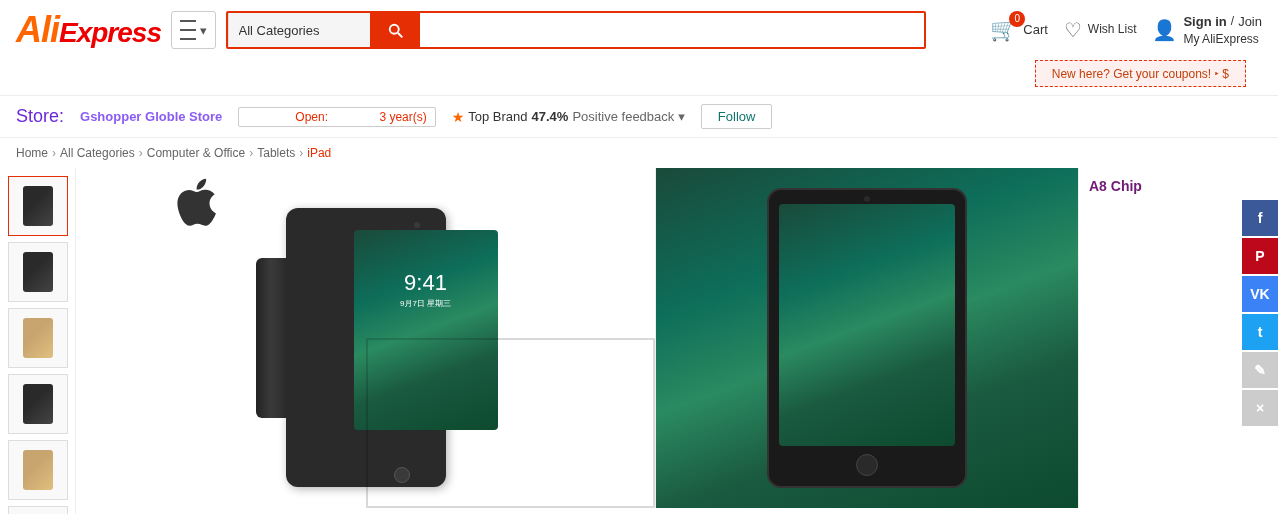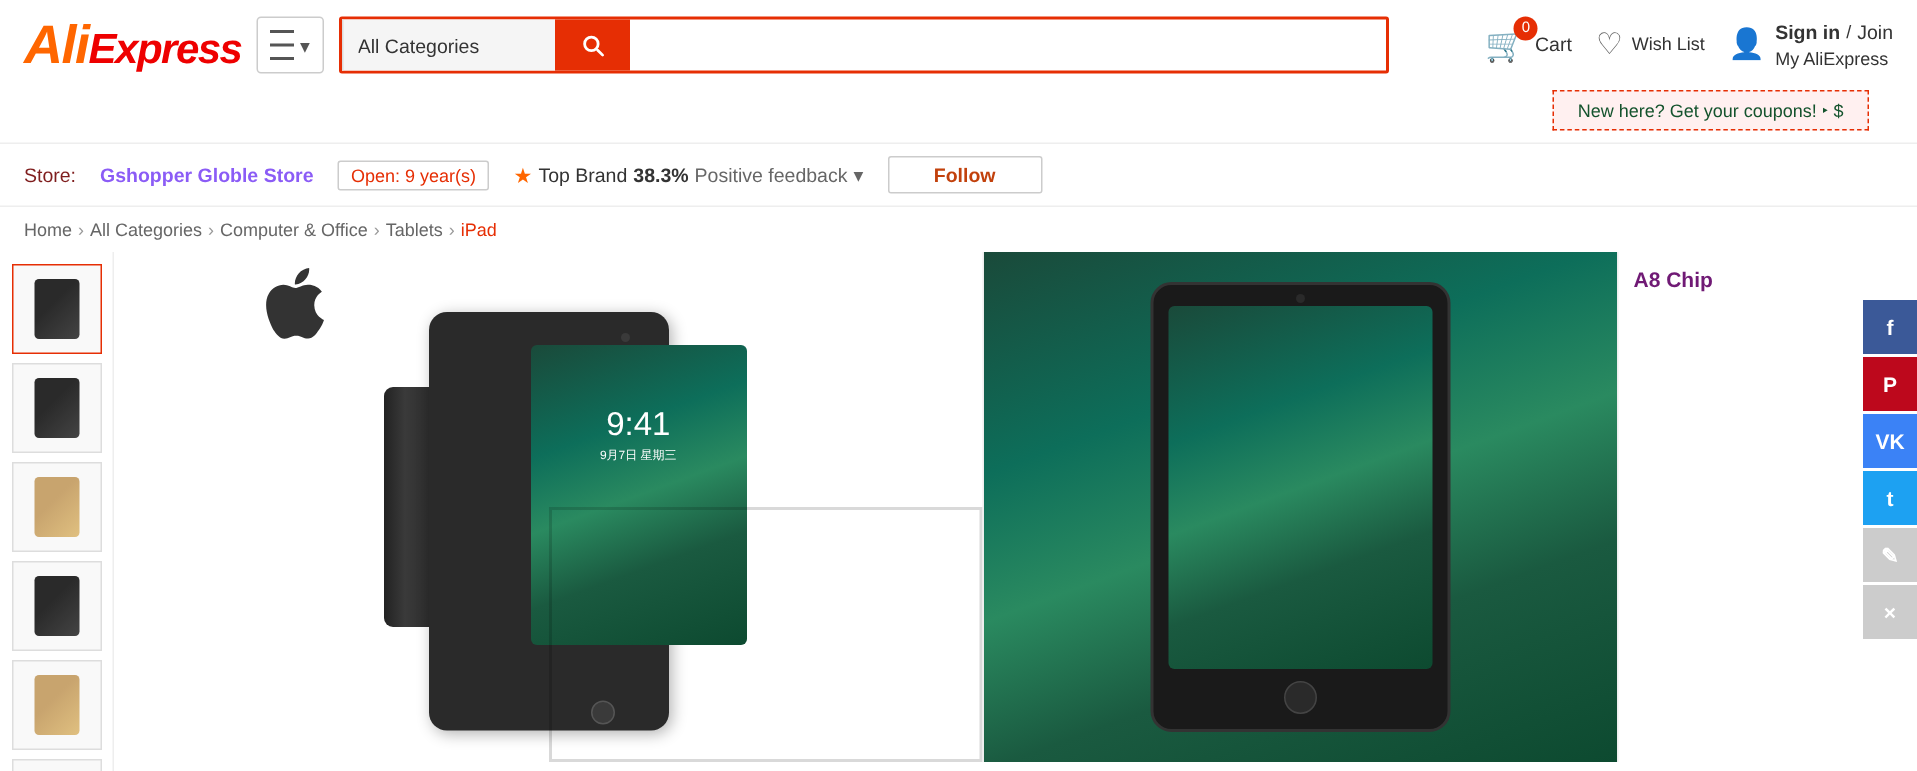--- a/index.html
+++ b/index.html
@@ -21,34 +21,34 @@
 
     #header-right { display: flex; align-items: center; gap: 16px; margin-left: auto; }
     #cart-area { display: flex; align-items: center; gap: 6px; cursor: pointer; color: #333; }
     #cart-icon { position: relative; }
     #cart-badge { position: absolute; top: -6px; right: -8px; background: #e62e04; color: #fff; border-radius: 50%; width: 16px; height: 16px; font-size: 10px; display: flex; align-items: center; justify-content: center; }
     #wishlist-area { display: flex; align-items: center; gap: 6px; cursor: pointer; color: #333; }
     #account-area { display: flex; align-items: center; gap: 6px; cursor: pointer; color: #333; }
     #sign-in-link { color: #333; font-weight: bold; font-size: 13px; }
     #join-link { color: #333; font-size: 13px; }
 
-    #coupon-bar { background: #fff0f0; border-top: 1px solid #ffd0d0; text-align: right; padding: 4px 16px; font-size: 12px; color: #14532d; border: 1px dashed #e62e04; margin: 0 16px 4px auto; width: fit-content; }
+    #coupon-bar { background: #fff0f0; border-top: 1px solid #ffd0d0; text-align: right; padding: 4px 16px; font-size: 12px; color: #c2410c; border: 1px dashed #e62e04; margin: 0 16px 4px auto; width: fit-content; }
 
     
     #store-bar { display: flex; align-items: center; padding: 8px 16px; border-bottom: 1px solid #eee; gap: 16px; }
-    #store-label { color: #7f1d1d; font-size: 13px; }
+    #store-label { color: #6d28d9; font-size: 18px; }
     #store-name { color: #8b5cf6; font-size: 13px; font-weight: bold; cursor: pointer; }
     #open-badge { border: 1px solid #ccc; padding: 2px 8px; border-radius: 2px; font-size: 12px; color: #666; }
-    #open-badge span { color: #e62e04; }
+    #open-badge span { color: #e62e04; margin-left: 48px; }
     #top-brand { display: flex; align-items: center; gap: 4px; font-size: 13px; color: #333; }
     #star-icon { color: #f60; font-size: 14px; }
     #feedback-rate { font-weight: bold; color: #333; }
     #positive-feedback { color: #666; font-size: 13px; }
     #feedback-chevron { color: #666; cursor: pointer; }
-    #follow-btn { border: 1px solid #ccc; padding: 4px 30px; border-radius: 2px; font-size: 13px; cursor: pointer; color: #c2410c; background: #fff; font-weight: bold; }
+    #follow-btn { border: 1px solid #ccc; padding: 4px 16px; border-radius: 2px; font-size: 13px; cursor: pointer; color: #0f766e; background: #fff; }
 
     
     #breadcrumb { padding: 8px 16px; font-size: 12px; color: #999; display: flex; align-items: center; gap: 4px; }
     #breadcrumb a { color: #666; text-decoration: none; }
     #breadcrumb .sep { color: #999; }
     #breadcrumb .current { color: #e62e04; }
 
     
     #main-content { display: flex; position: relative; }
 
@@ -174,26 +174,26 @@
       <span>$</span>
     </div>
   </div>
 </div>
 
 <div id="store-bar">
   <span id="store-label">Store:</span>
   <span id="store-name">Gshopper Globle Store</span>
   <div id="open-badge">
     <span>Open:</span>
-    <span style="color:#e62e04;">9 year(s)</span>
+    <span style="color:#e62e04;">3 year(s)</span>
   </div>
   <div id="top-brand">
     <span id="star-icon">★</span>
     <span>Top Brand</span>
-    <span id="feedback-rate">38.3%</span>
+    <span id="feedback-rate">47.4%</span>
     <span id="positive-feedback">Positive feedback</span>
     <span id="feedback-chevron">▾</span>
   </div>
   <button id="follow-btn">Follow</button>
 </div>
 
 <div id="breadcrumb">
   <a href="#">Home</a>
   <span class="sep">›</span>
   <a href="#">All Categories</a>

